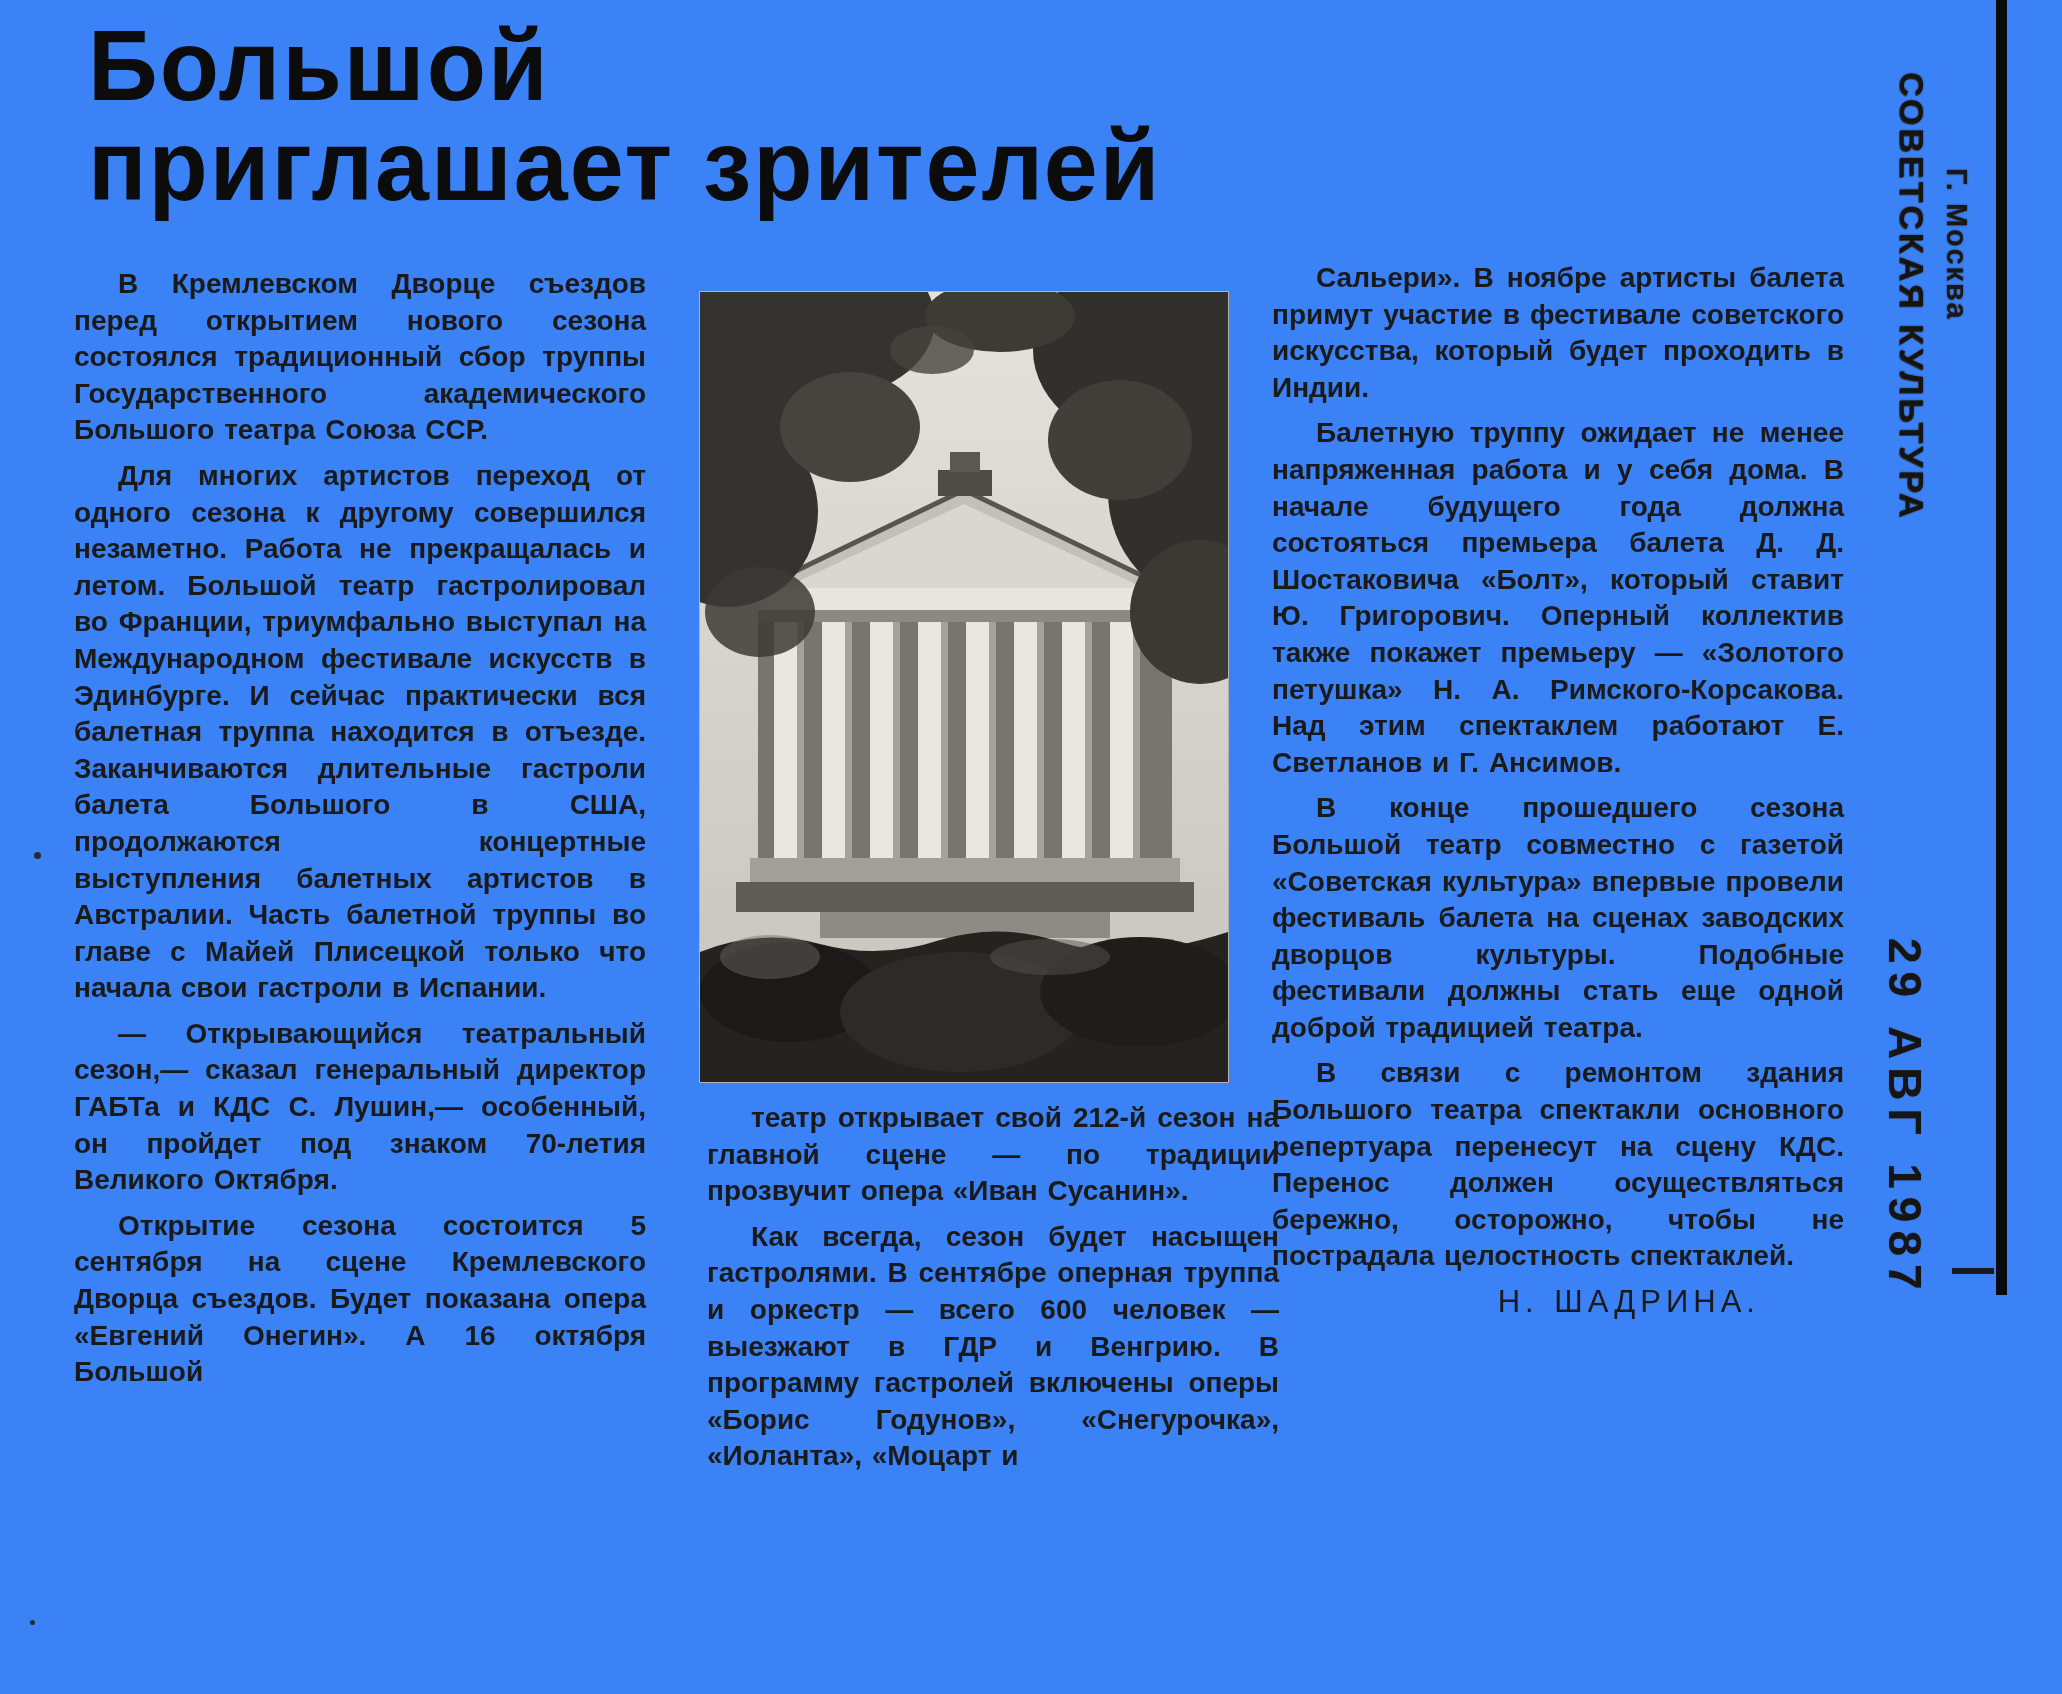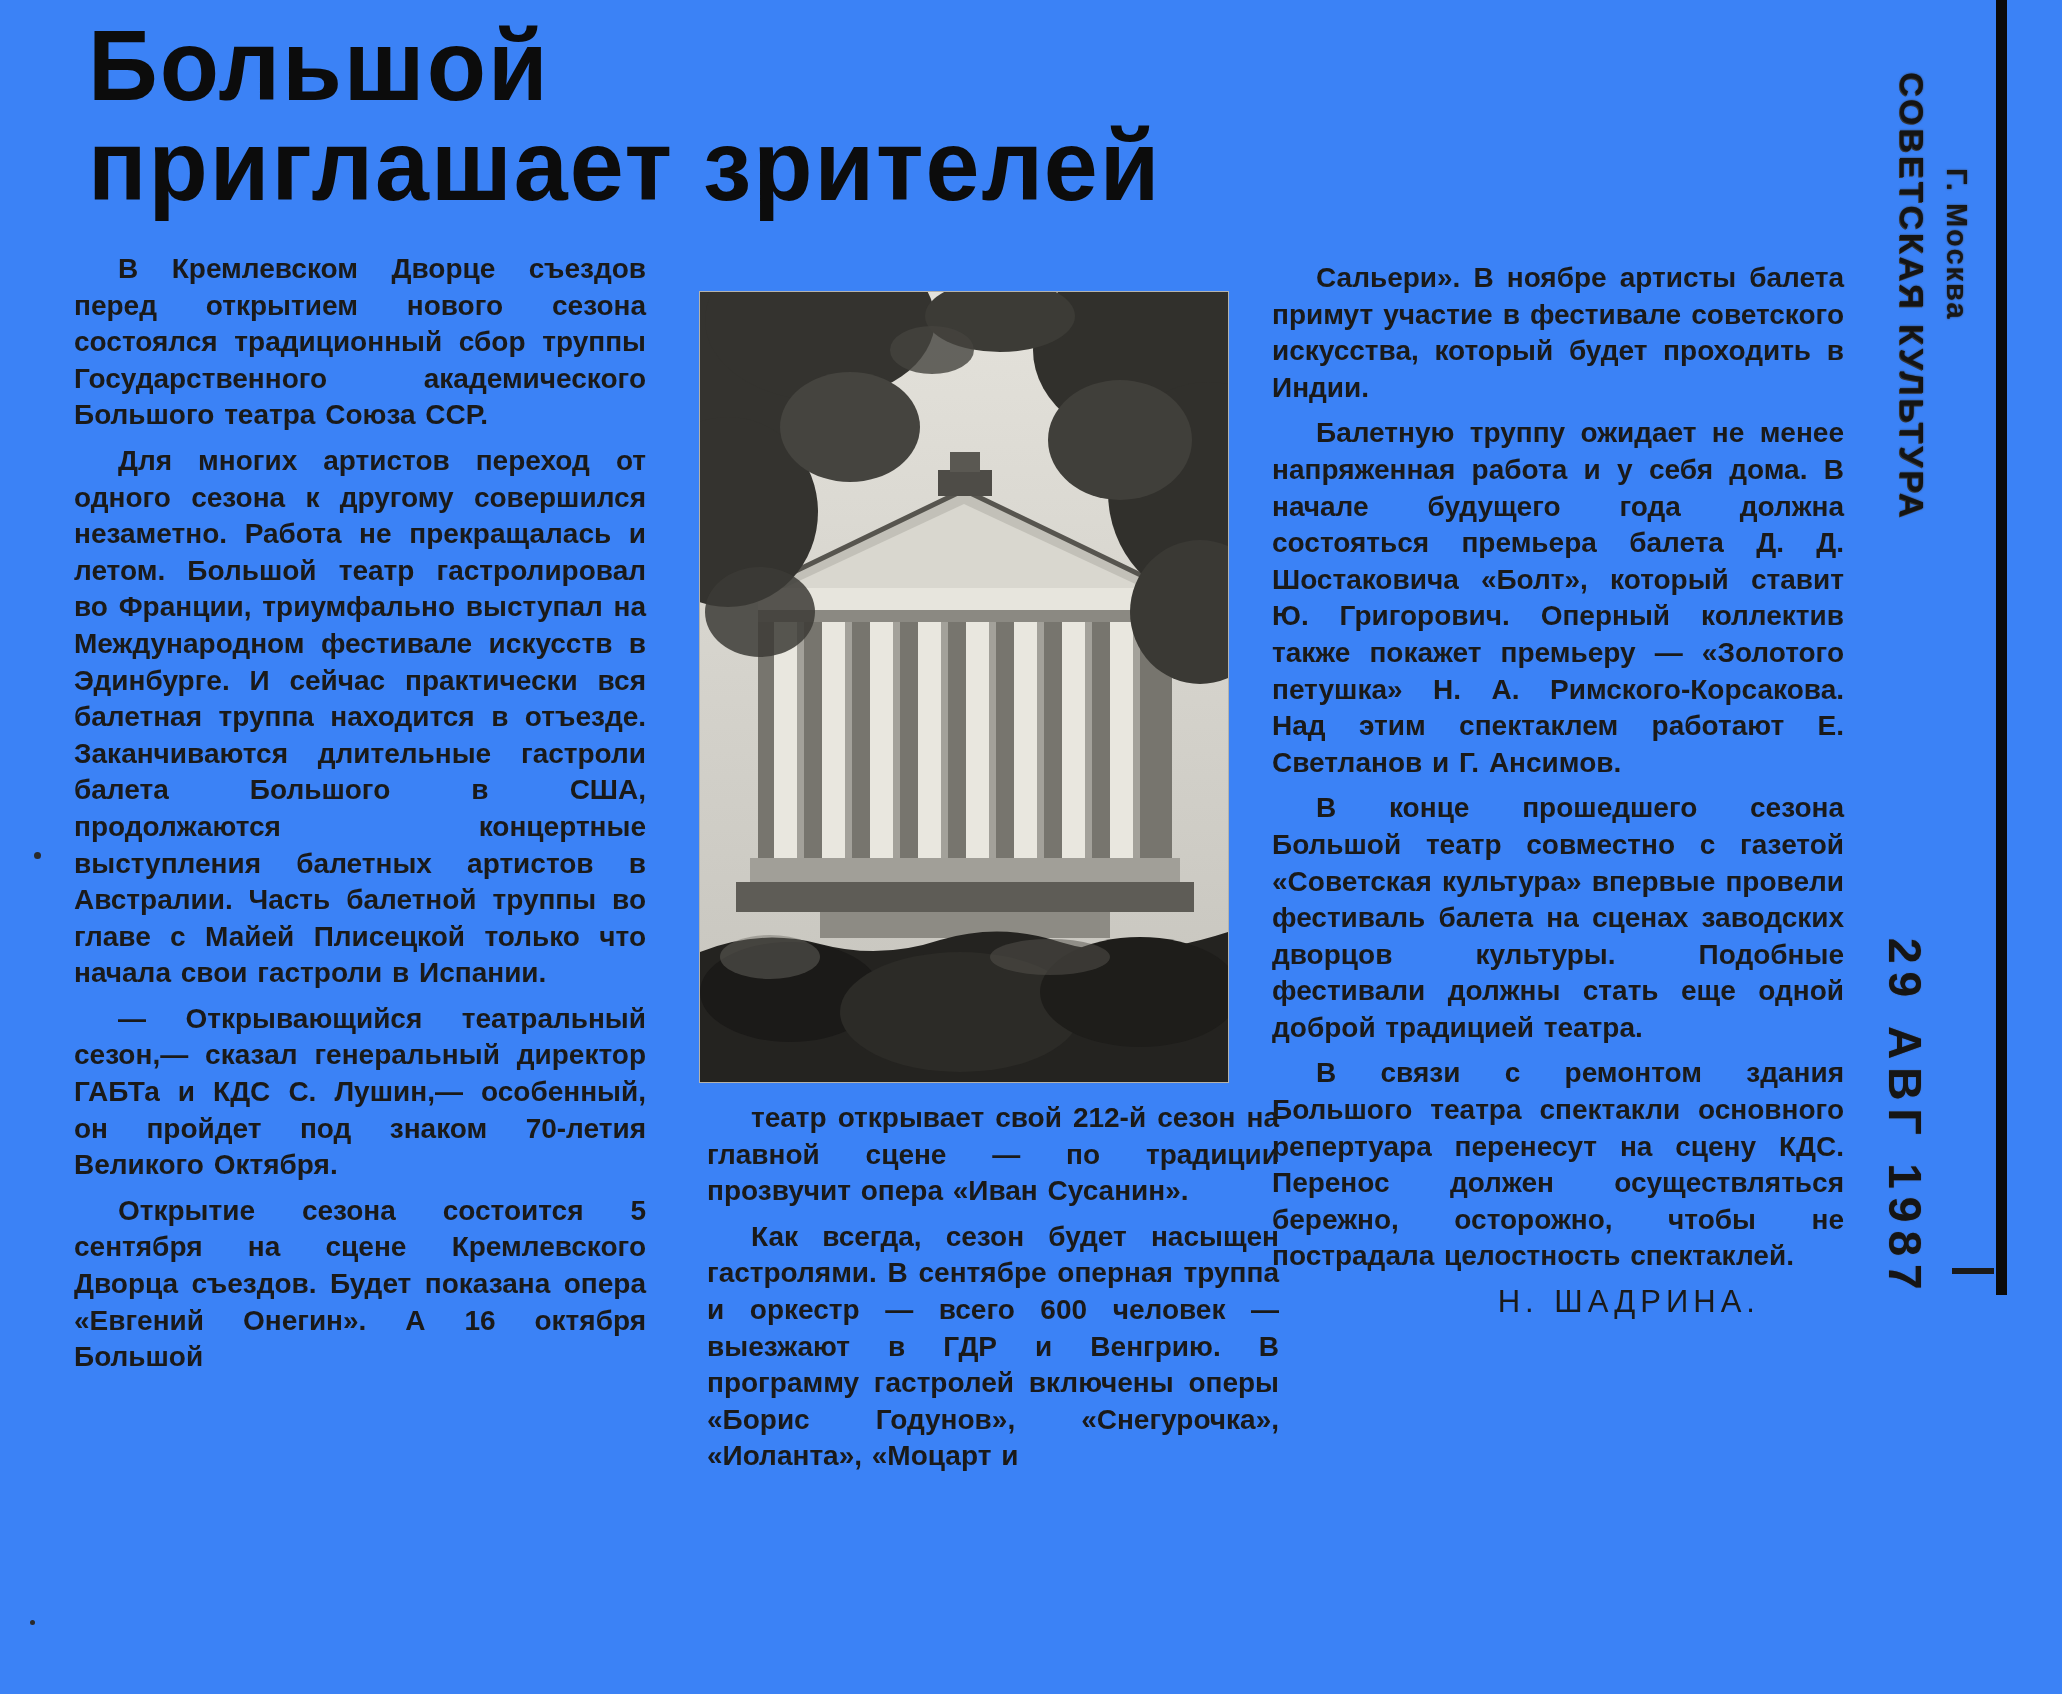--- a/index.html
+++ b/index.html
@@ -26,21 +26,21 @@
   .col {
     position:absolute;
     width:572px;
     font-size:28px; line-height:36.6px;
     font-weight:bold;
     text-align:justify;
     color:#1a1a1a;
     word-spacing:2px;
   }
   .col p { margin:0 0 9px 0; text-indent:44px; }
-  .col-1 { left:74px;  top:251px;  height:1400px; }
+  .col-1 { left:74px;  top:266px;  height:1400px; }
   .col-2-text { left:707px; top:1100px; height:560px; }
   .col-3 { left:1272px; top:260px; height:1400px; }
 
   .byline {
     margin-top:18px;
     text-align:right;
     padding-right:84px;
     font-size:31px;
     letter-spacing:5px;
     font-weight:normal;

